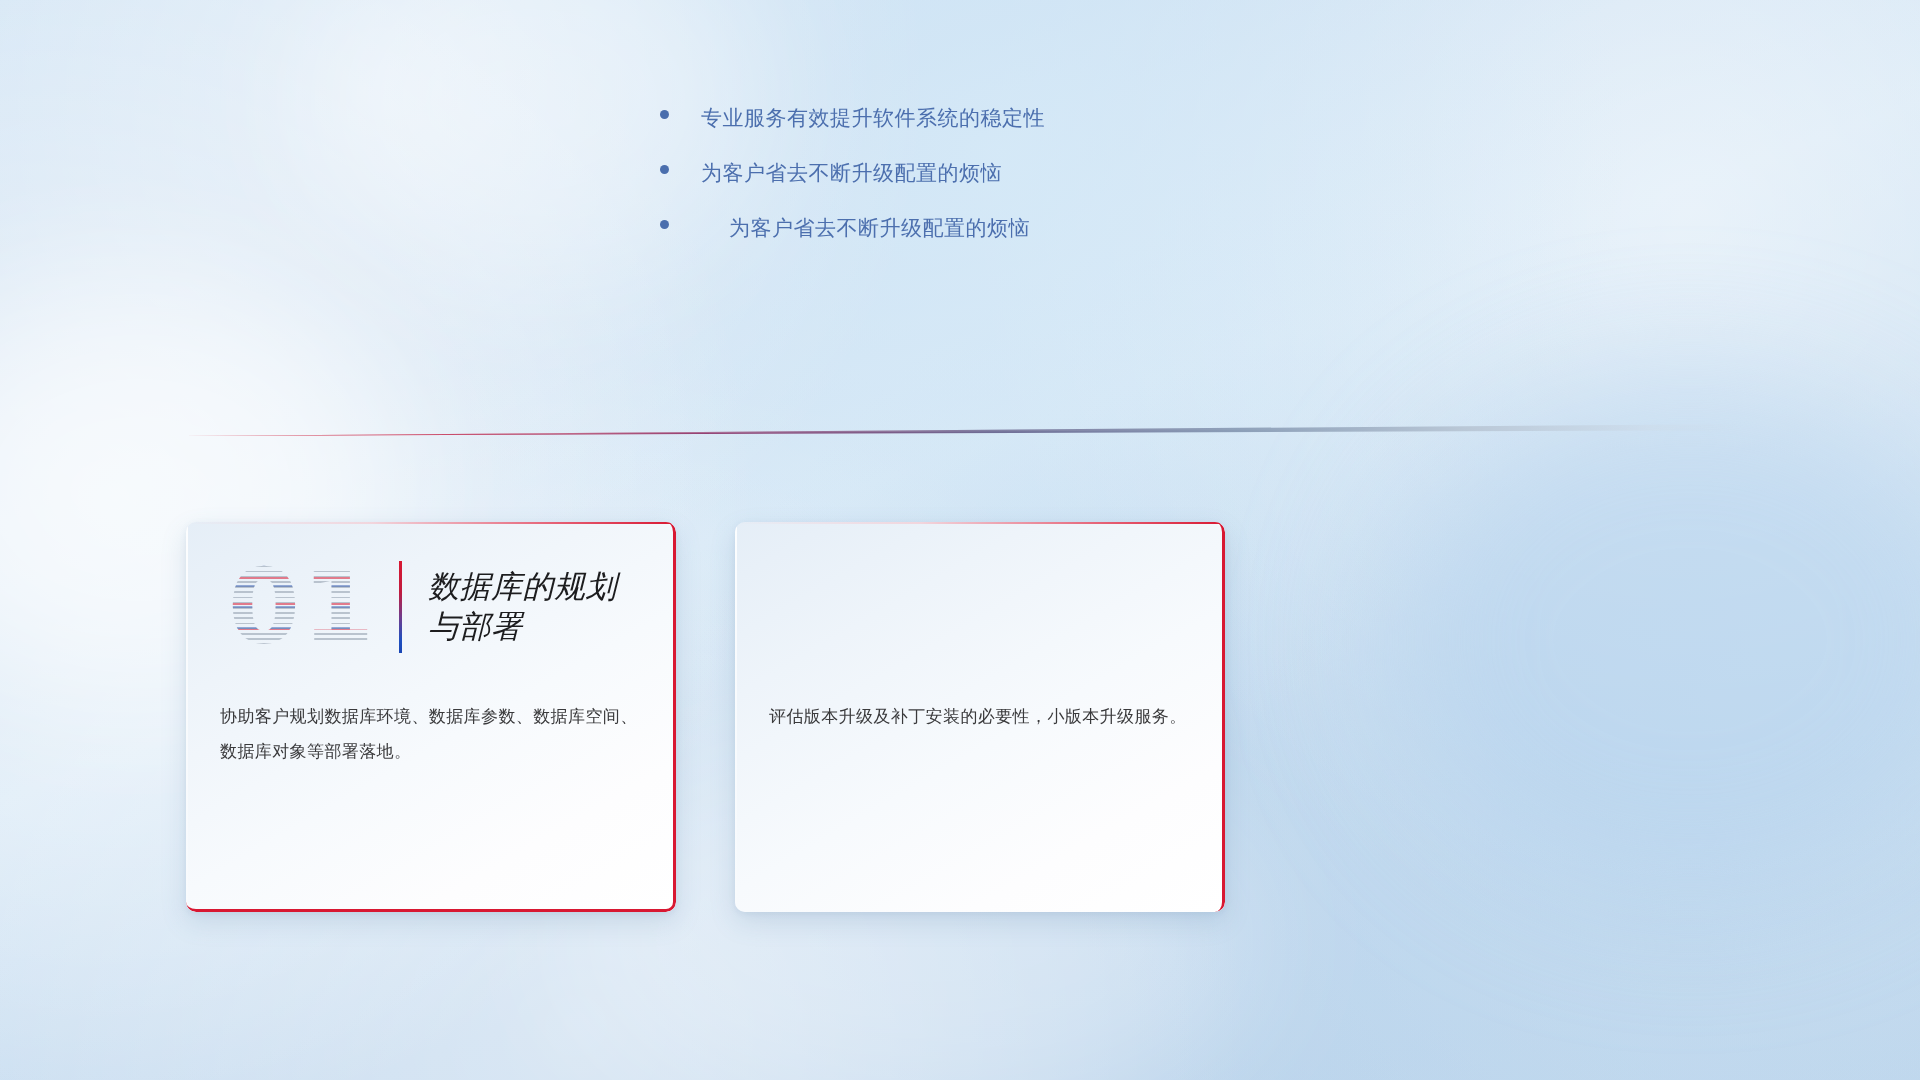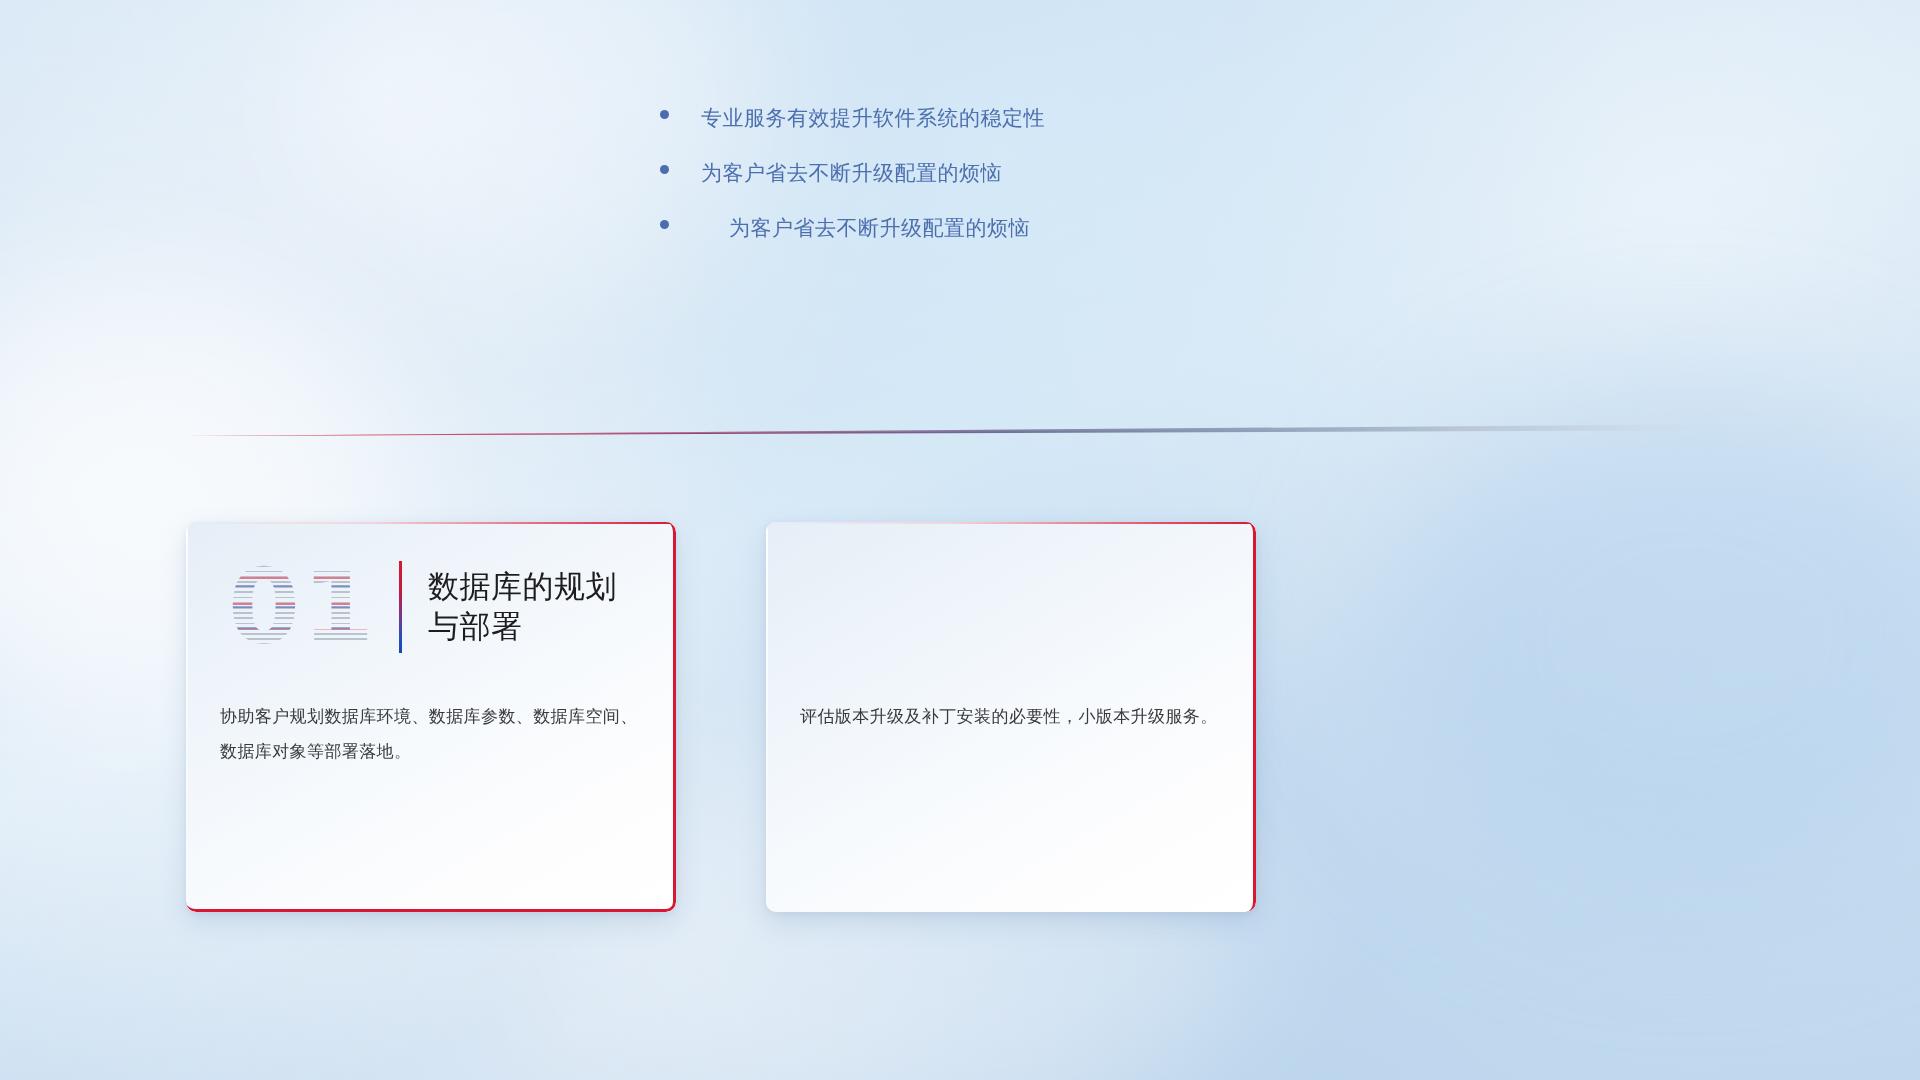--- a/index.html
+++ b/index.html
@@ -51,21 +51,21 @@
     clip-path:polygon(0 100%, 100% 0, 100% 52%, 0 100%);
   }
   .divider .gloss{
     position:absolute;left:0;top:0;width:100%;height:100%;
     background:linear-gradient(90deg,rgba(255,255,255,.55) 0%,rgba(255,255,255,.18) 40%,rgba(255,255,255,0) 75%);
     -webkit-clip-path:polygon(0 100%, 100% 0, 100% 26%, 0 100%);
     clip-path:polygon(0 100%, 100% 0, 100% 26%, 0 100%);
   }
 
   
-  .cards{position:absolute;left:186px;top:522px;display:flex;gap:90px;}
+  .cards{position:absolute;left:186px;top:522px;display:flex;gap:59px;}
   .card{
     position:relative;width:490px;height:390px;border-radius:10px;
     background:linear-gradient(150deg,#e5eef7 0%,#eef4fa 26%,#f7fafd 55%,#fdfdfe 78%,#ffffff 100%);
     box-shadow:0 10px 26px rgba(90,125,165,.18), 0 2px 6px rgba(90,125,165,.10);
     overflow:hidden;
   }
   .card .edge{
     position:absolute;inset:0;border-radius:10px;pointer-events:none;
     border-right:3px solid #d81832;
   }
@@ -116,21 +116,21 @@
         rgba(0,0,0,0) 14.5px, rgba(0,0,0,0) 34px);
     -webkit-background-clip:text;background-clip:text;
     pointer-events:none;
   }
   .vrule{
     width:3px;height:92px;flex:0 0 auto;margin-right:26px;
     background:linear-gradient(180deg,#d81832 0%,#c01b3f 34%,#6d3d8f 62%,#1f4fbf 86%,#1a46b4 100%);
   }
   .card-title{
     font-size:31px;line-height:1.30;color:#1d1d1f;font-weight:400;
-    text-align:left;width:214px;flex:0 0 auto;letter-spacing:.5px;
+    text-align:left;width:214px;flex:0 0 auto;letter-spacing:.5px;font-style:italic;
   }
   .card-body{
     position:absolute;left:34px;right:34px;top:178px;
     font-size:17px;line-height:2.05;color:#3a3a3c;letter-spacing:.4px;
   }
 </style>
 </head>
 <body>
 
 <div id="slide">

